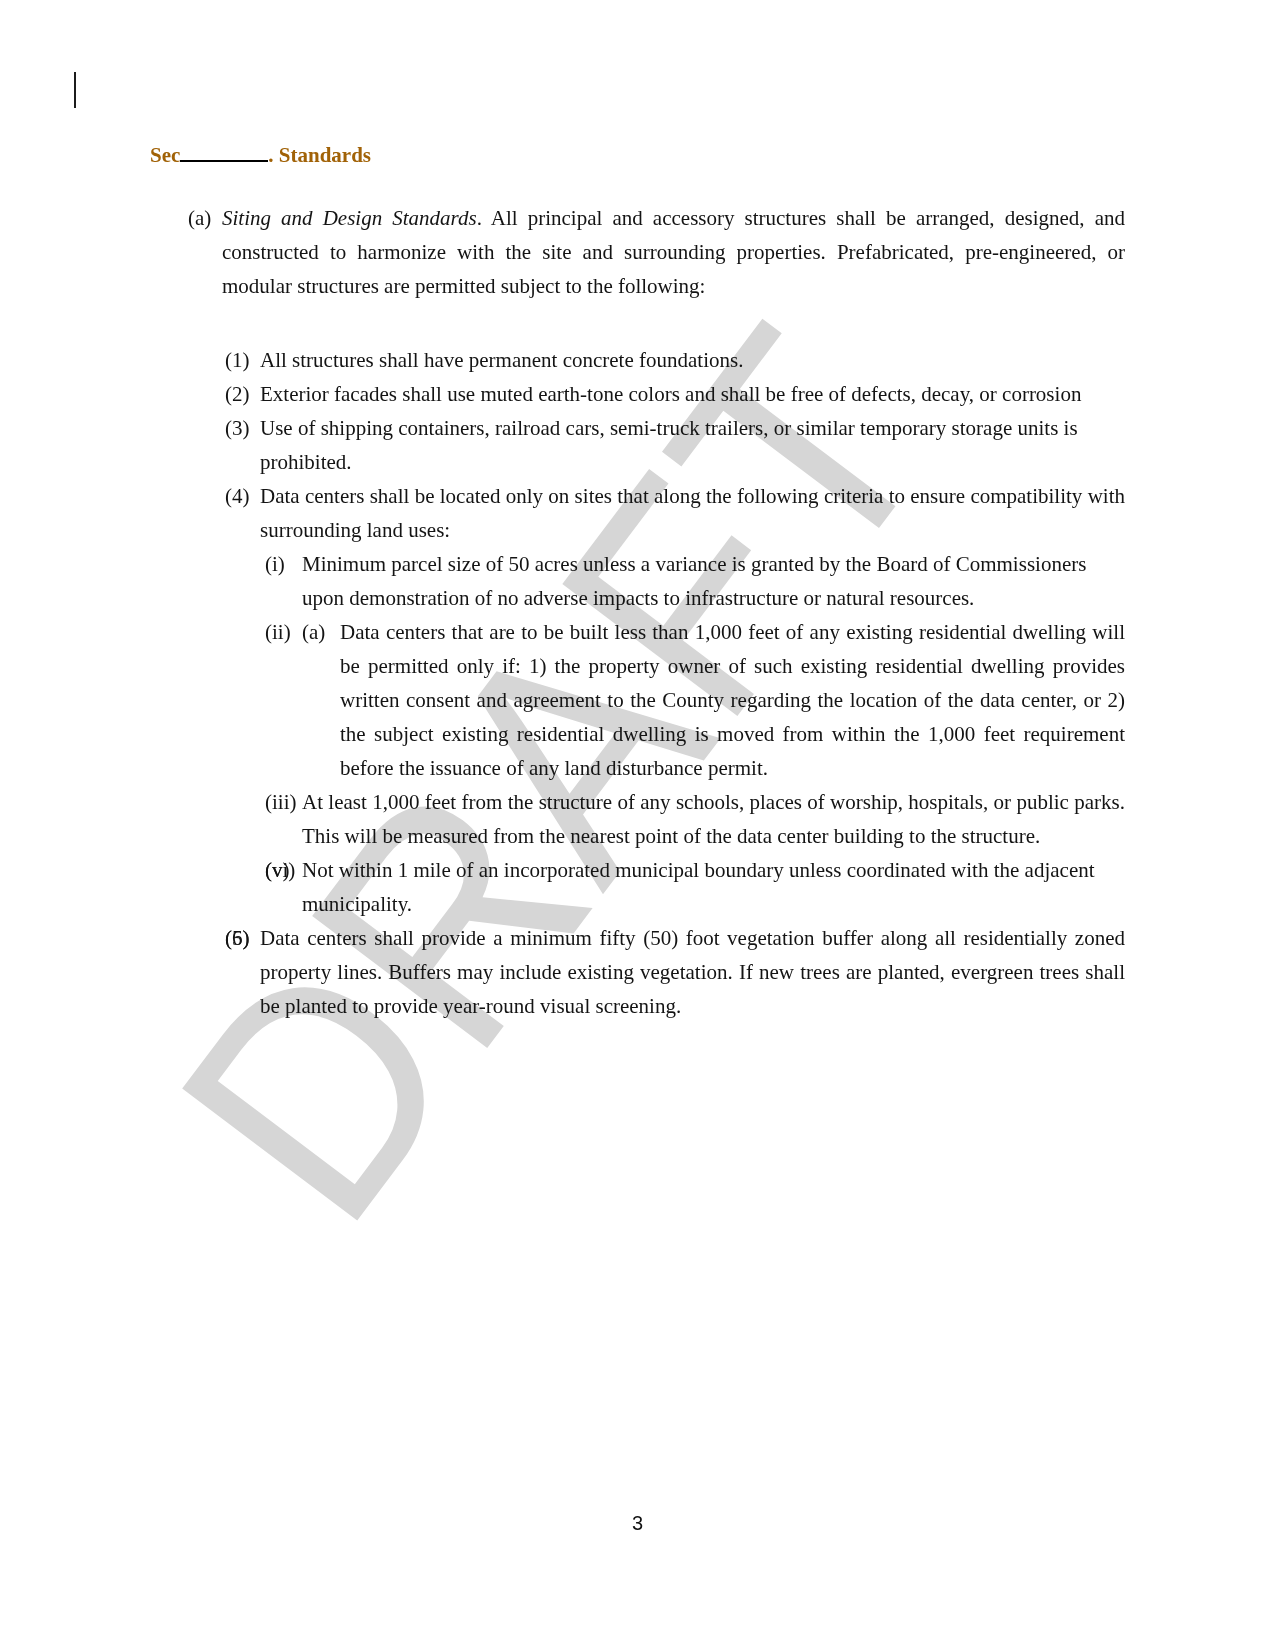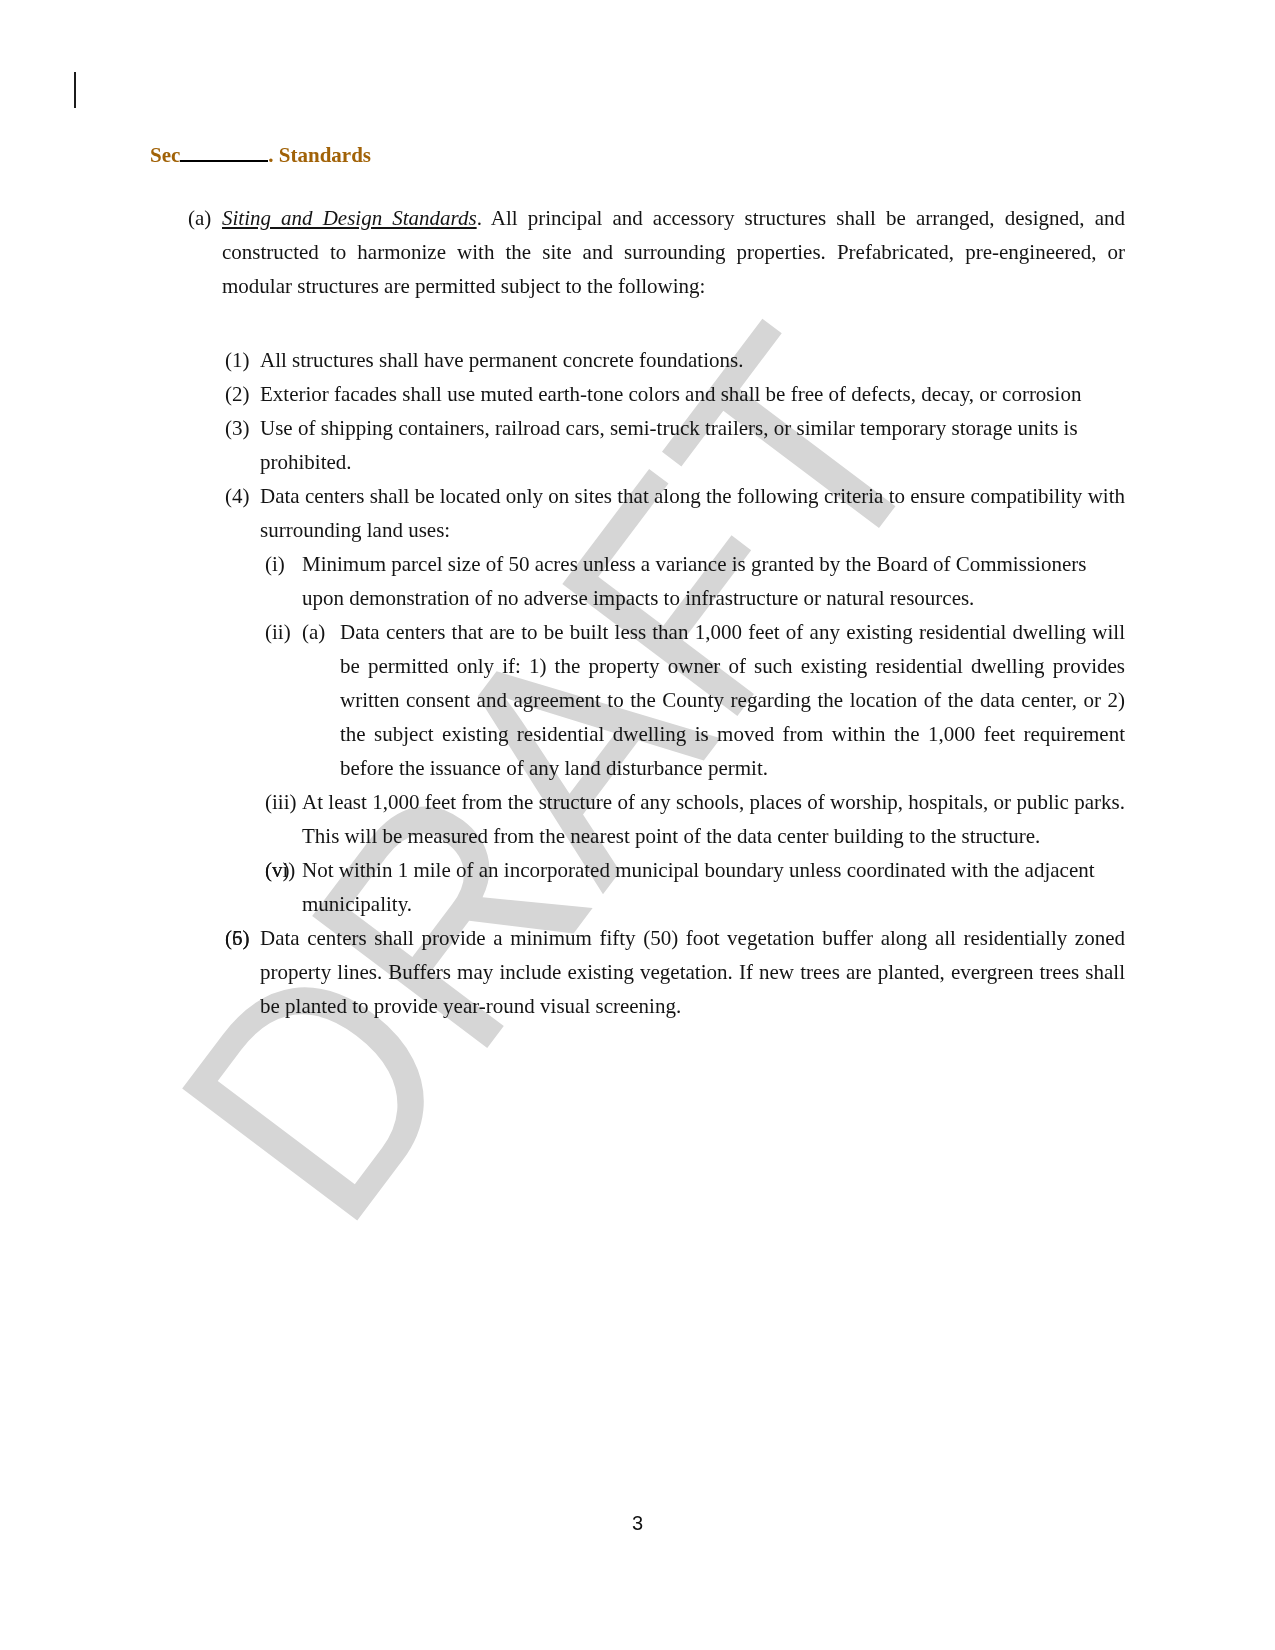--- a/index.html
+++ b/index.html
@@ -43,21 +43,21 @@
   .lv2 { padding-left:152px; } .lv2 > .mk { left:115px; }
   .lv3 { padding-left:190px; } .lv3 > .mk { left:152px; }
   .just { text-align:justify; }
   .gap { height:40px; }
   .page-number {
     position:absolute; left:0; right:0; top:1506px;
     text-align:center;
     font-family:"Liberation Sans", sans-serif;
     font-size:20px; color:#111; z-index:1;
   }
-  i { font-style:italic;text-decoration:underline; }
+  i { font-style:italic; }
 </style>
 </head>
 <body>
 
 <div class="page">
 
   <div class="watermark">DRAFT</div>
   <div class="caret-mark"></div>
 
   <div class="content">

